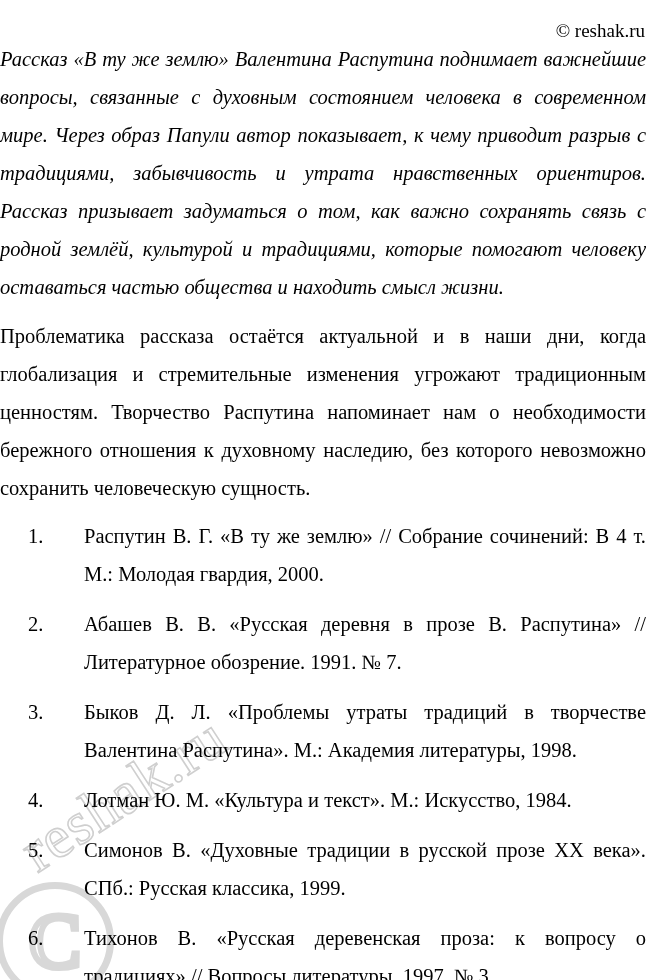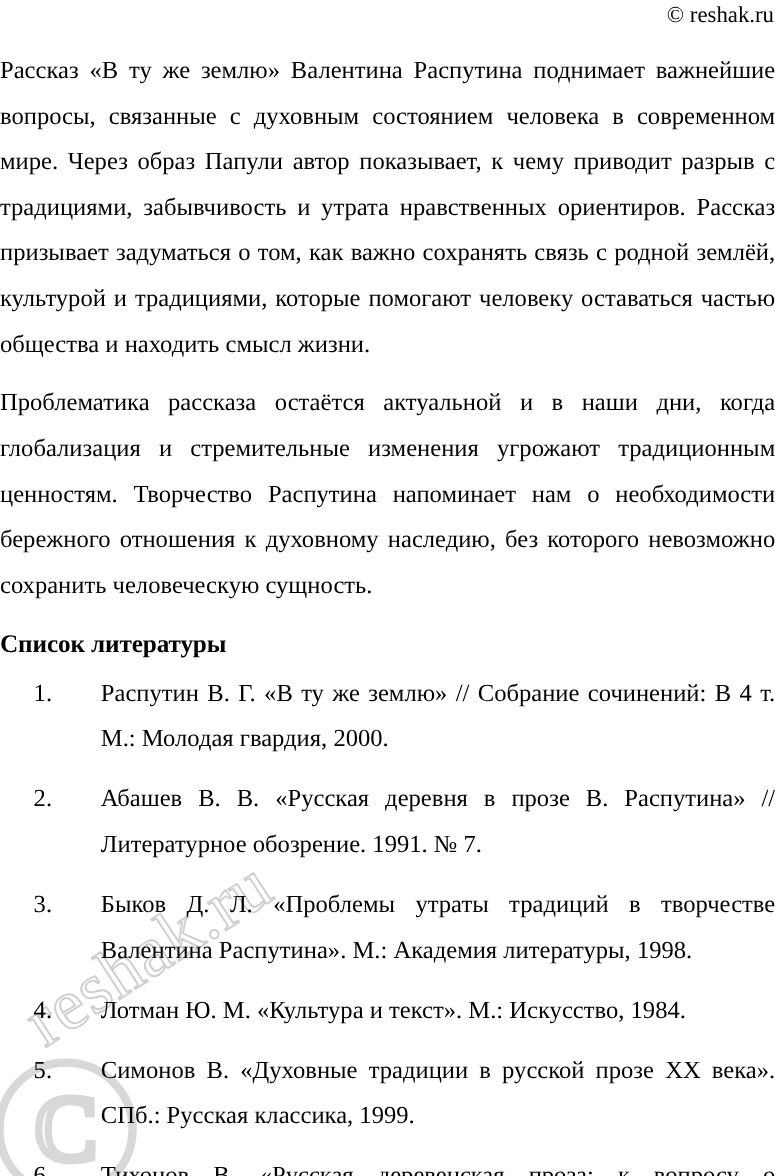--- a/index.html
+++ b/index.html
@@ -86,37 +86,37 @@
     margin: 0;
     font-size: 21px;
     font-weight: bold;
     line-height: 24px;
     letter-spacing: -0.1px;
     white-space: nowrap;
   }
   .credit {
     position: absolute;
     right: 1px;
-    top: 2px;
+    top: 20px;
     font-size: 19px;
     line-height: 22px;
     white-space: nowrap;
   }
 
   
   .para {
     margin: 0;
     padding: 0;
     font-size: 20.5px;
     line-height: 38px;
     text-align: justify;
     text-justify: inter-word;
     hyphens: none;
   }
-  .para.p1 { margin-top: 14px; }
+  .para.p1 { margin-top: 14px; font-style: italic; }
   .para.p2 { margin-top: 11px; }
 
   
   .refs-heading {
     margin: 16px 0 0 0;
     padding: 0;
     font-size: 21px;
     font-weight: bold;
     line-height: 26px;
     letter-spacing: -0.1px;
@@ -162,21 +162,20 @@
 
   <div class="content">
 
     <div class="header-row">
       <div class="credit">© reshak.ru</div>
     </div>
 
     <p class="para p1">Рассказ «В ту же землю» Валентина Распутина поднимает важнейшие вопросы, связанные с духовным состоянием человека в современном мире. Через образ Папули автор показывает, к чему приводит разрыв с традициями, забывчивость и утрата нравственных ориентиров. Рассказ призывает задуматься о том, как важно сохранять связь с родной землёй, культурой и традициями, которые помогают человеку оставаться частью общества и находить смысл жизни.</p>
     <p class="para p2">Проблематика рассказа остаётся актуальной и в наши дни, когда глобализация и стремительные изменения угрожают традиционным ценностям. Творчество Распутина напоминает нам о необходимости бережного отношения к духовному наследию, без которого невозможно сохранить человеческую сущность.</p>
 
-    <h2 class="refs-heading">Список литературы</h2>
 
     <ol class="refs">
       <li>Распутин В. Г. «В ту же землю» // Собрание сочинений: В 4 т. М.: Молодая гвардия, 2000.</li>
       <li>Абашев В. В. «Русская деревня в прозе В. Распутина» // Литературное обозрение. 1991. № 7.</li>
       <li>Быков Д. Л. «Проблемы утраты традиций в творчестве Валентина Распутина». М.: Академия литературы, 1998.</li>
       <li>Лотман Ю. М. «Культура и текст». М.: Искусство, 1984.</li>
       <li>Симонов В. «Духовные традиции в русской прозе XX века». СПб.: Русская классика, 1999.</li>
       <li>Тихонов В. «Русская деревенская проза: к вопросу о традициях» // Вопросы литературы. 1997. № 3.</li>
     </ol>
 

